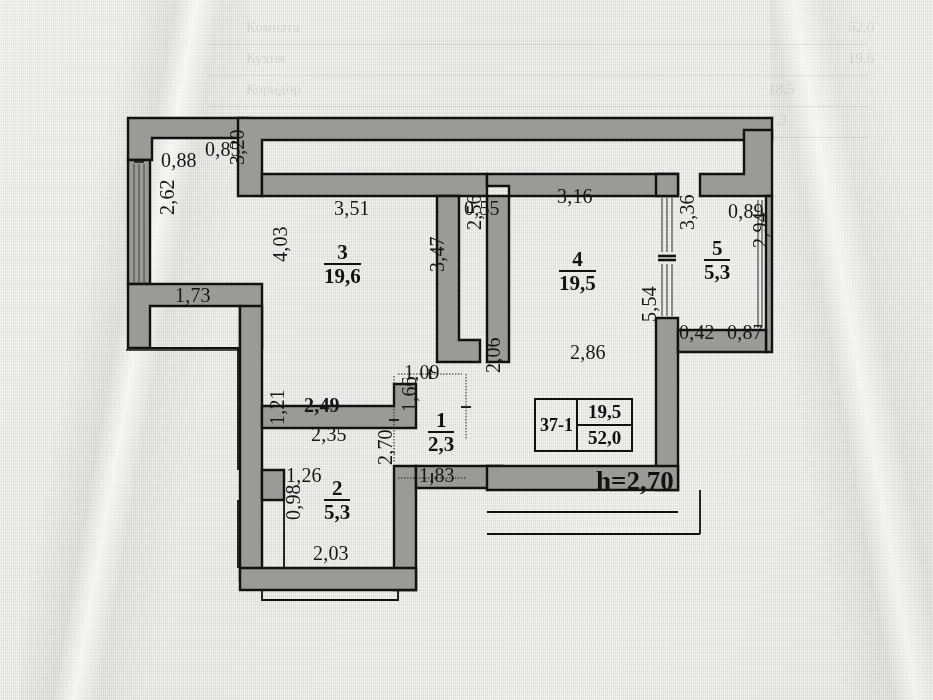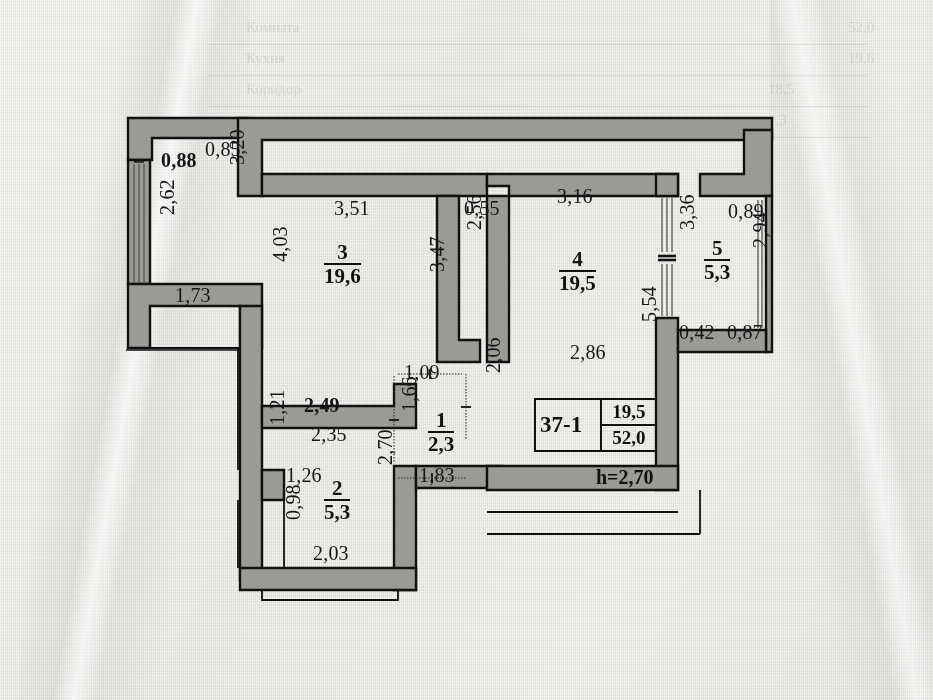--- a/index.html
+++ b/index.html
@@ -87,38 +87,38 @@
     border-top:2px solid #111;padding-top:1px;
   }
   #info-box{
     position:absolute;left:534px;top:398px;
     border:2px solid #111;
     display:flex;
     background:transparent;
     font-family:"Liberation Serif", serif;
   }
   #info-box .cell-id{
-    padding:3px 18px 3px 4px;
-    font-size:23px;font-weight:bold;color:#111;
+    padding:3px 3px 3px 4px;
+    font-size:18px;font-weight:bold;color:#111;
     display:flex;align-items:center;
     border-right:2px solid #111;
   }
   #info-box .col{ display:flex;flex-direction:column; }
   #info-box .cell-a{
     padding:1px 10px 1px 10px;font-size:19px;font-weight:bold;color:#111;
     border-bottom:2px solid #111;text-align:center;
   }
   #info-box .cell-b{
     padding:1px 10px 1px 10px;font-size:19px;font-weight:bold;color:#111;
     text-align:center;
   }
   #height-note{
     position:absolute;left:596px;top:466px;
     font-family:"Liberation Serif", serif;
-    font-size:20px;font-weight:bold;color:#111;
+    font-size:27px;font-weight:bold;color:#111;
     white-space:nowrap;
     text-align:right;
   }
 </style>
 </head>
 <body>
 
 <div id="page">
 
   <div id="paper-texture"></div>
@@ -273,21 +273,21 @@
   </div>
   <div class="room-label" style="left:428px;top:410px;">
     <span class="num">1</span>
     <span class="area">2,3</span>
   </div>
   <div class="room-label" style="left:324px;top:478px;">
     <span class="num">2</span>
     <span class="area">5,3</span>
   </div>
 
-  <div class="dim" style="left:161px;top:150px;font-weight:bold;">0,88</div>
+  <div class="dim" style="left:161px;top:150px;">0,88</div>
   <div class="dim" style="left:205px;top:139px;">0,85</div>
   <div class="dim vert" style="left:227px;top:165px;">3,20</div>
   <div class="dim vert" style="left:157px;top:215px;">2,62</div>
   <div class="dim" style="left:334px;top:198px;">3,51</div>
   <div class="dim" style="left:464px;top:198px;">0,55</div>
   <div class="dim" style="left:557px;top:186px;">3,16</div>
   <div class="dim" style="left:728px;top:201px;">0,89</div>
   <div class="dim vert" style="left:464px;top:230px;">2,56</div>
   <div class="dim vert" style="left:677px;top:230px;">3,36</div>
   <div class="dim vert" style="left:750px;top:248px;">2,94</div>

